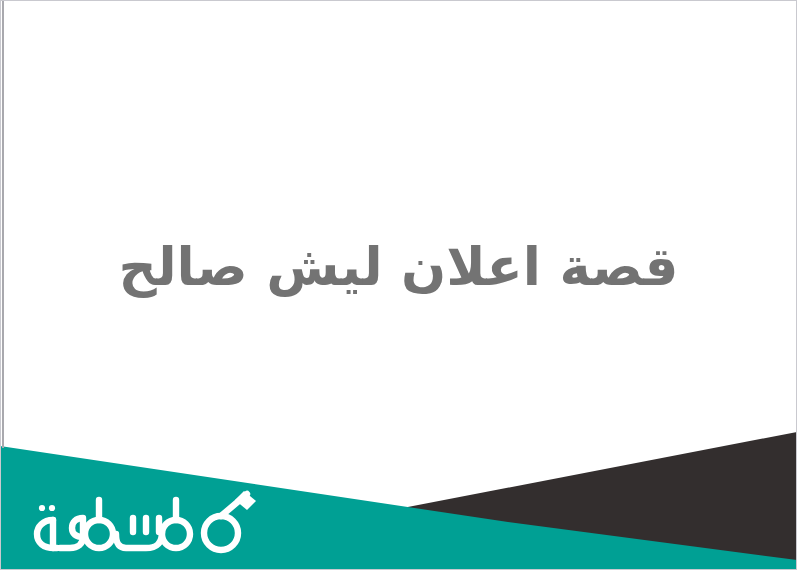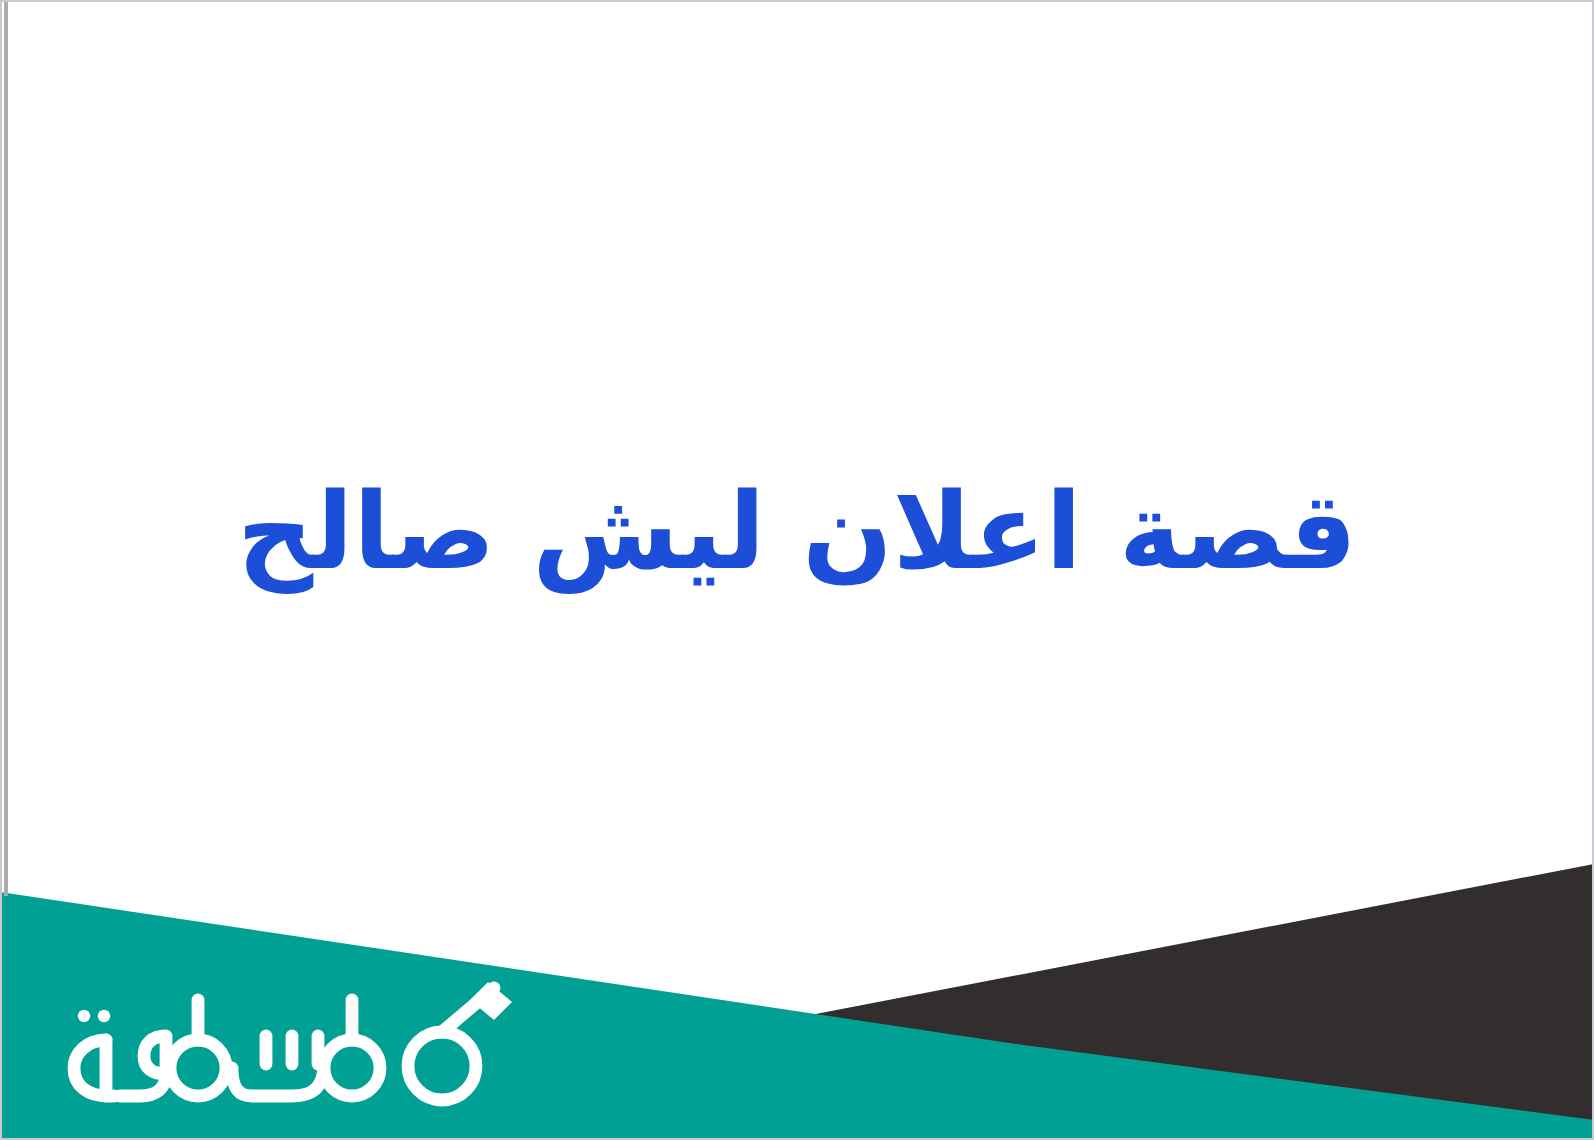--- a/index.html
+++ b/index.html
@@ -91,21 +91,21 @@
   <svg class="shape" id="shape-dark" viewBox="0 0 797 570" preserveAspectRatio="none">
     <polygon id="dark-poly" points="797,432 797,570 330,570 330,522" fill="#332e2e"></polygon>
   </svg>
 
   <svg class="shape" id="shape-teal" viewBox="0 0 797 570" preserveAspectRatio="none">
     <polygon id="teal-poly" points="0,446 508,522 797,560 797,570 0,570" fill="#00a094"></polygon>
   </svg>
 
   <div id="left-rule" style="background: rgb(169, 169, 174);"></div>
 
-  <div id="headline" style="color: #1d4ed8;">قصة اعلان ليش صالح</div>
+  <div id="headline" style="color: #737373;">قصة اعلان ليش صالح</div>
 
   <div id="brand">
     <svg viewBox="0 0 246 70" preserveAspectRatio="xMidYMid meet">
       <g fill="none" stroke="#ffffff" stroke-width="6.4" stroke-linecap="round" stroke-linejoin="round">
 
         <circle cx="205" cy="45" r="17"></circle>
         <path d="M205 28 L231 6"></path>
         <path d="M228 3 L240 13 L231 22 L219 12 Z" fill="#ffffff" stroke="none"></path>
 
         <circle cx="160" cy="46" r="14"></circle>

